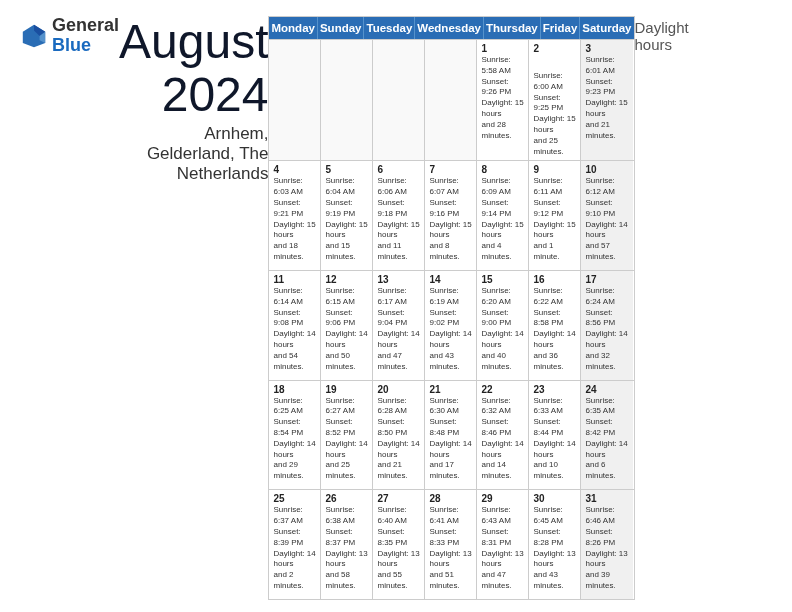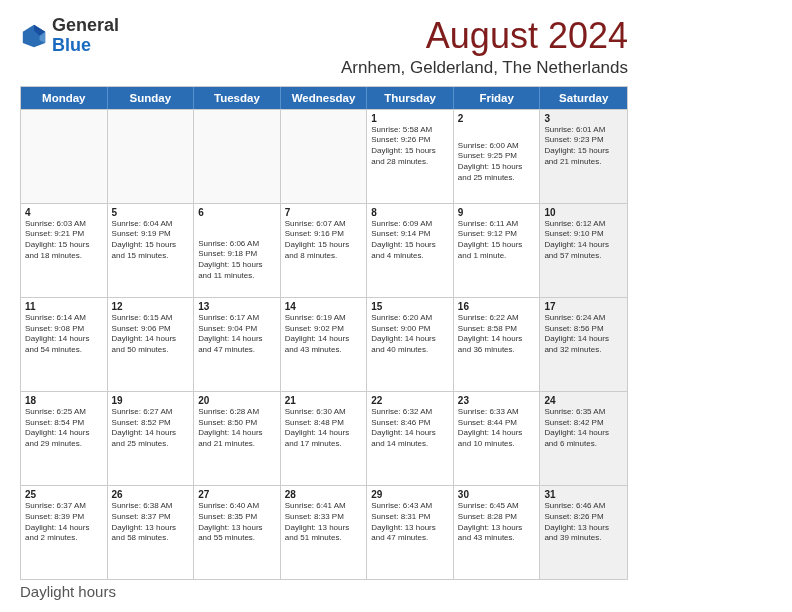--- a/index.html
+++ b/index.html
@@ -8,21 +8,20 @@
       background: #fff;
       width: 792px;
       height: 612px;
       overflow: hidden;
     }
     .page {
       width: 648px;
       height: 612px;
       padding: 16px 20px 12px 20px;
       display: flex;
-      flex-direction: column;
     }
     .header {
       display: flex;
       align-items: flex-start;
       justify-content: space-between;
       margin-bottom: 8px;
     }
     .logo {
       display: flex;
       align-items: center;
@@ -36,23 +35,23 @@
     .logo-general { color: #333; }
     .logo-blue { color: #1a6abf; }
     .logo-icon {
       width: 28px;
       height: 28px;
     }
     .title-block {
       text-align: right;
     }
     .month-title {
-      font-size: 36px;
+      font-size: 48px;
       font-weight: normal;
-      color: #7f1d1d;
+      color: #0f172a;
       line-height: 1.1;
     }
     .location-title {
       font-size: 17px;
       color: #333;
       margin-top: 2px;
     }
     .calendar {
       flex: 1;
       display: flex;
@@ -185,21 +184,21 @@
           </div>
           <div class="cal-cell">
             <div class="day-num">5</div>
             <div class="day-info" style="white-space: pre-line;">Sunrise: 6:04 AM
 Sunset: 9:19 PM
 Daylight: 15 hours
 and 15 minutes.</div>
           </div>
           <div class="cal-cell">
             <div class="day-num">6</div>
-            <div class="day-info" style="white-space: pre-line; margin-top: 20px;">Sunrise: 6:06 AM
+            <div class="day-info" style="white-space: pre-line;">Sunrise: 6:06 AM
 Sunset: 9:18 PM
 Daylight: 15 hours
 and 11 minutes.</div>
           </div>
           <div class="cal-cell">
             <div class="day-num">7</div>
             <div class="day-info" style="white-space: pre-line;">Sunrise: 6:07 AM
 Sunset: 9:16 PM
 Daylight: 15 hours
 and 8 minutes.</div>

